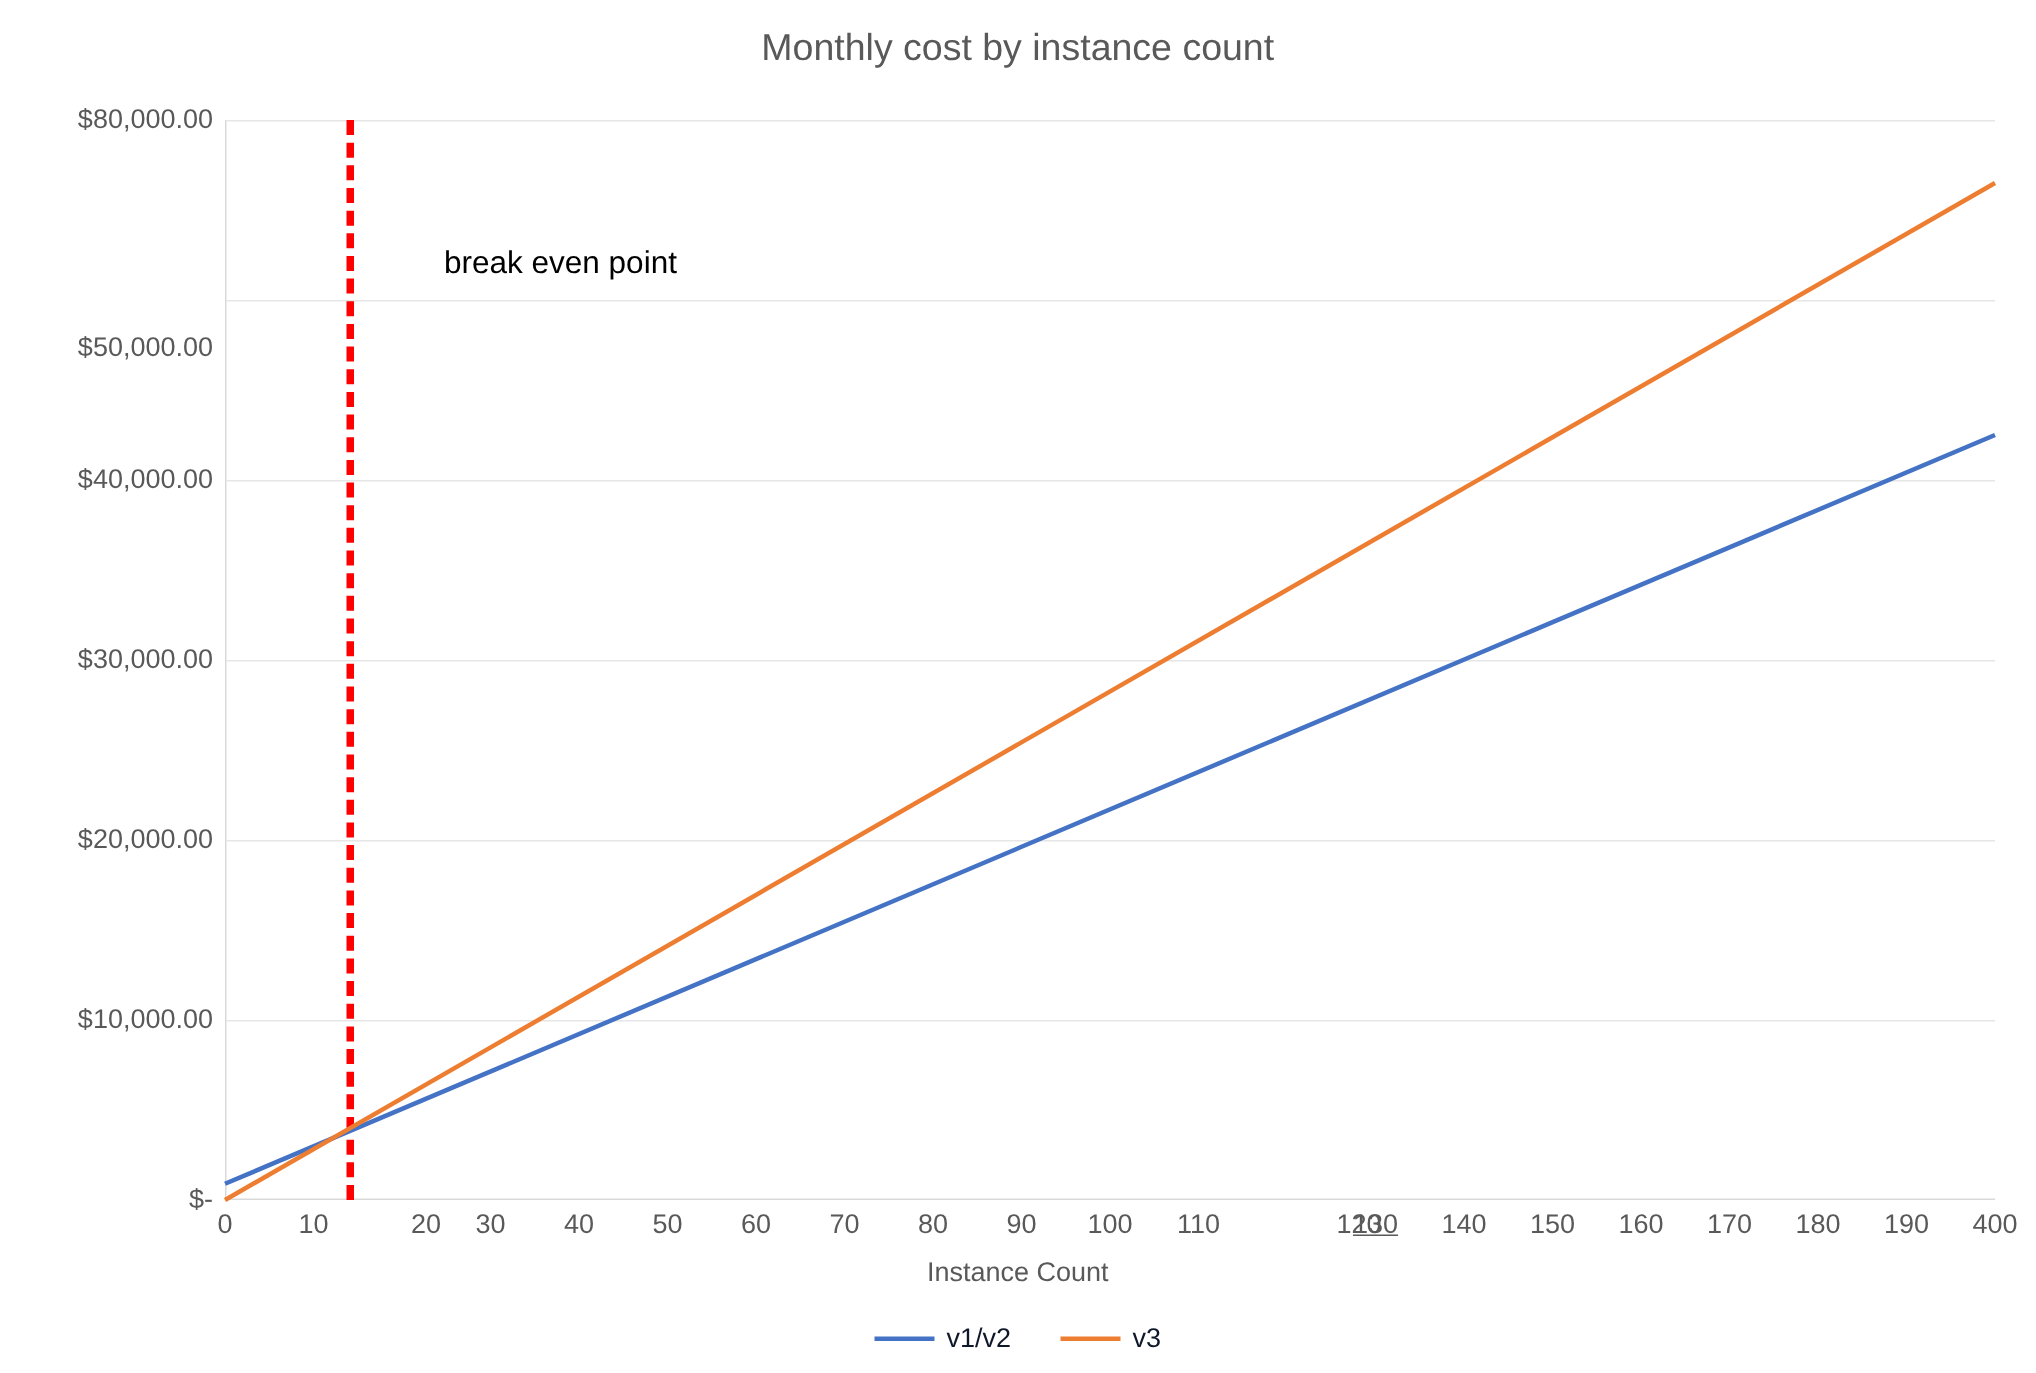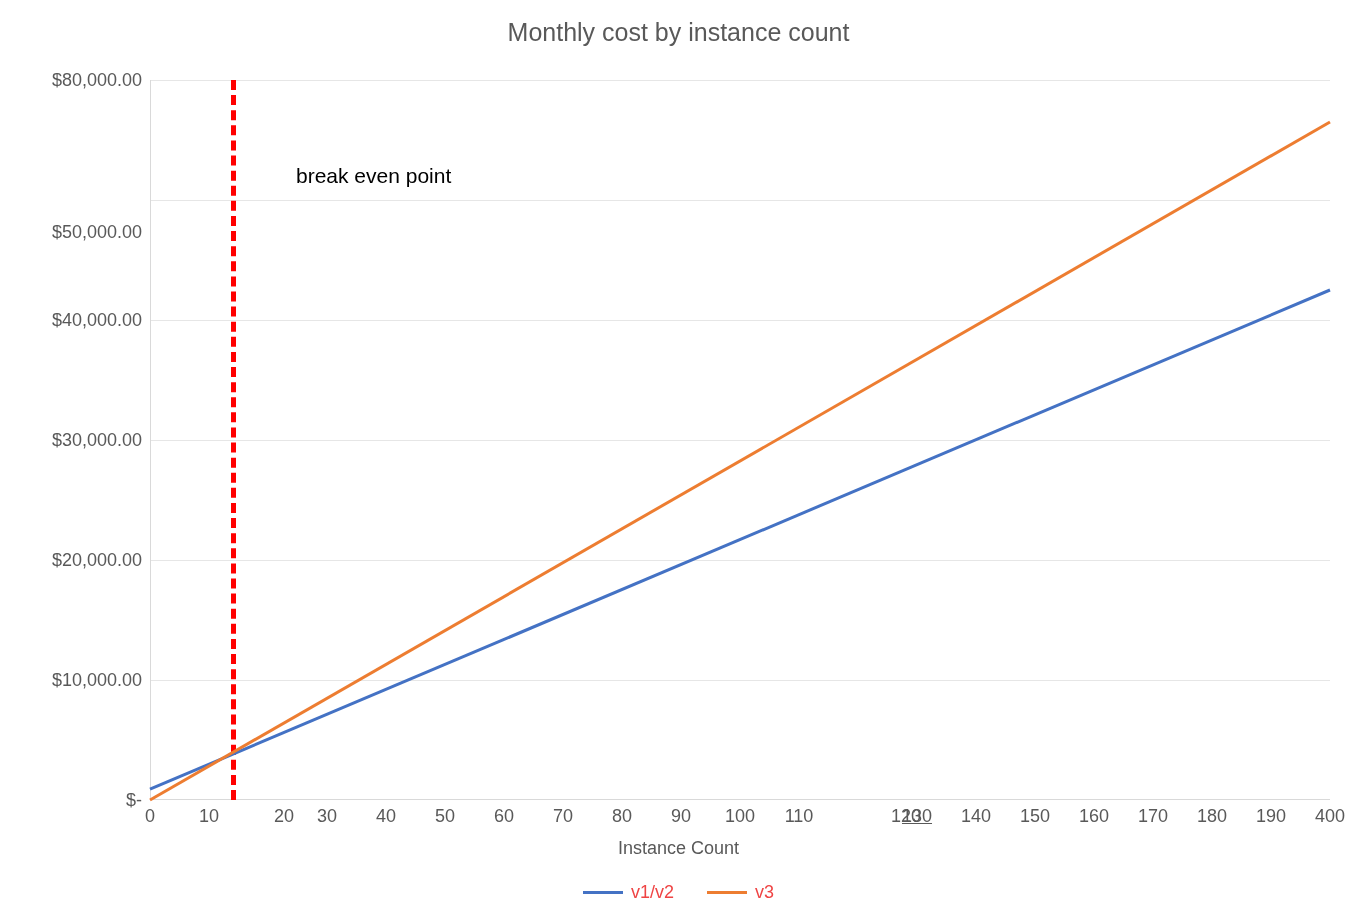--- a/index.html
+++ b/index.html
@@ -67,21 +67,21 @@
     color: #595959;
     top: 838px;
   }
   .legend {
     position: absolute;
     left: 0;
     width: 1357px;
     text-align: center;
     top: 878px;
     font-size: 18px;
-    color: #ef4444;
+    color: #0f172a;
   }
   .legend-item {
     display: inline-flex;
     align-items: center;
     margin: 0 14px;
   }
   .legend-swatch {
     display: inline-block;
     width: 40px;
     height: 0;

